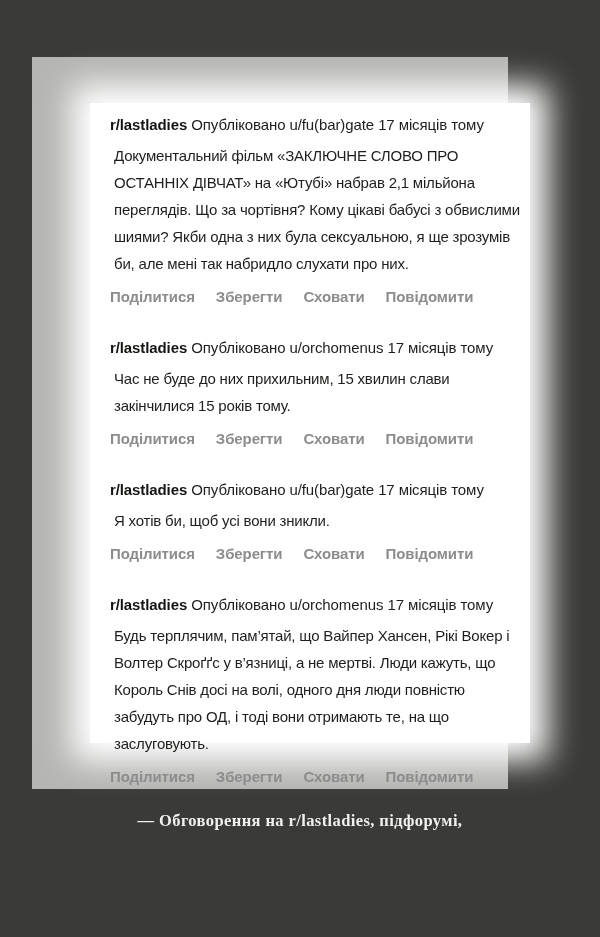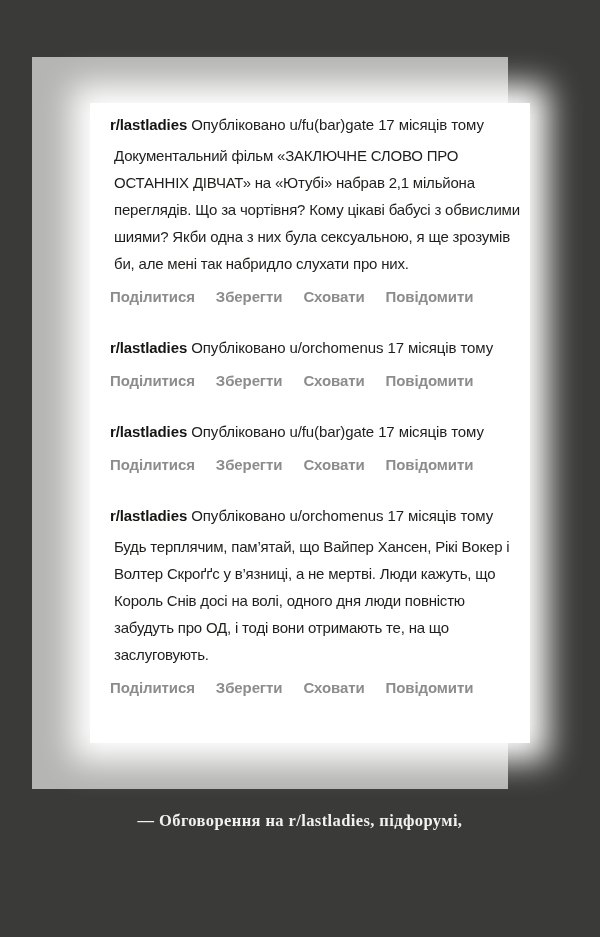--- a/index.html
+++ b/index.html
@@ -110,25 +110,27 @@
       <div class="content">
 
         <article class="post">
           <p class="post-header"><span class="subreddit">r/lastladies</span> <span>Опубліковано</span> <span>u/fu(bar)gate</span> <span>17 місяців тому</span></p>
           <p class="post-body">Документальний фільм «ЗАКЛЮЧНЕ СЛОВО ПРО ОСТАННІХ ДІВЧАТ» на «Ютубі» набрав 2,1 мільйона переглядів. Що за чортівня? Кому цікаві бабусі з обвислими шиями? Якби одна з них була сексуальною, я ще зрозумів би, але мені так набридло слухати про них.</p>
           <p class="post-actions"><span class="action">Поділитися</span><span class="action">Зберегти</span><span class="action">Сховати</span><span class="action">Повідомити</span></p>
         </article>
 
         <article class="post">
           <p class="post-header"><span class="subreddit">r/lastladies</span> <span>Опубліковано</span> <span>u/orchomenus</span> <span>17 місяців тому</span></p>
+          <p class="post-body">Час не буде до них прихильним, 15 хвилин слави закінчилися 15 років тому.</p>
           <p class="post-actions"><span class="action">Поділитися</span><span class="action">Зберегти</span><span class="action">Сховати</span><span class="action">Повідомити</span></p>
         </article>
 
         <article class="post">
           <p class="post-header"><span class="subreddit">r/lastladies</span> <span>Опубліковано</span> <span>u/fu(bar)gate</span> <span>17 місяців тому</span></p>
+          <p class="post-body">Я хотів би, щоб усі вони зникли.</p>
           <p class="post-actions"><span class="action">Поділитися</span><span class="action">Зберегти</span><span class="action">Сховати</span><span class="action">Повідомити</span></p>
         </article>
 
         <article class="post">
           <p class="post-header"><span class="subreddit">r/lastladies</span> <span>Опубліковано</span> <span>u/orchomenus</span> <span>17 місяців тому</span></p>
           <p class="post-body">Будь терплячим, пам’ятай, що Вайпер Хансен, Рікі Вокер і Волтер Скроґґс у в’язниці, а не мертві. Люди кажуть, що Король Снів досі на волі, одного дня люди повністю забудуть про ОД, і тоді вони отримають те, на що заслуговують.</p>
           <p class="post-actions"><span class="action">Поділитися</span><span class="action">Зберегти</span><span class="action">Сховати</span><span class="action">Повідомити</span></p>
         </article>
 
       </div>

